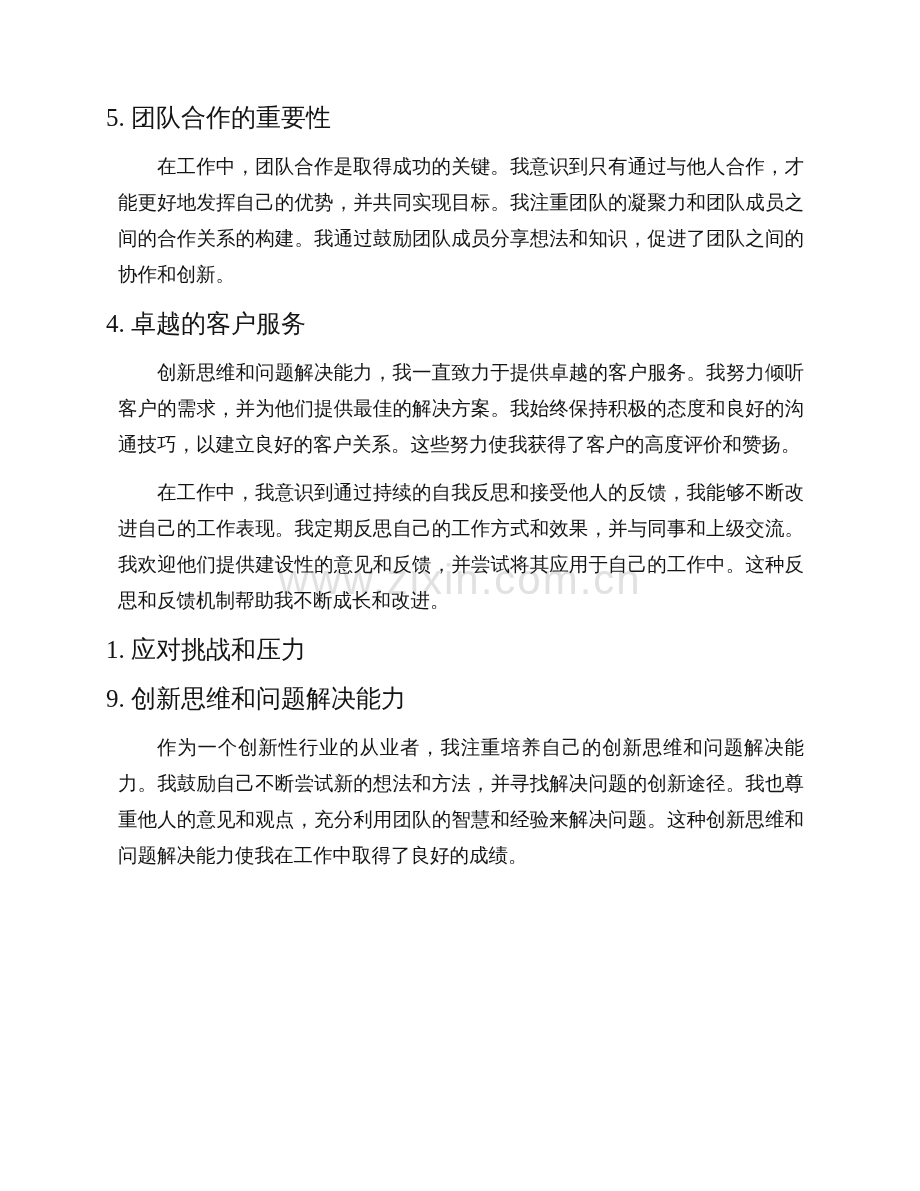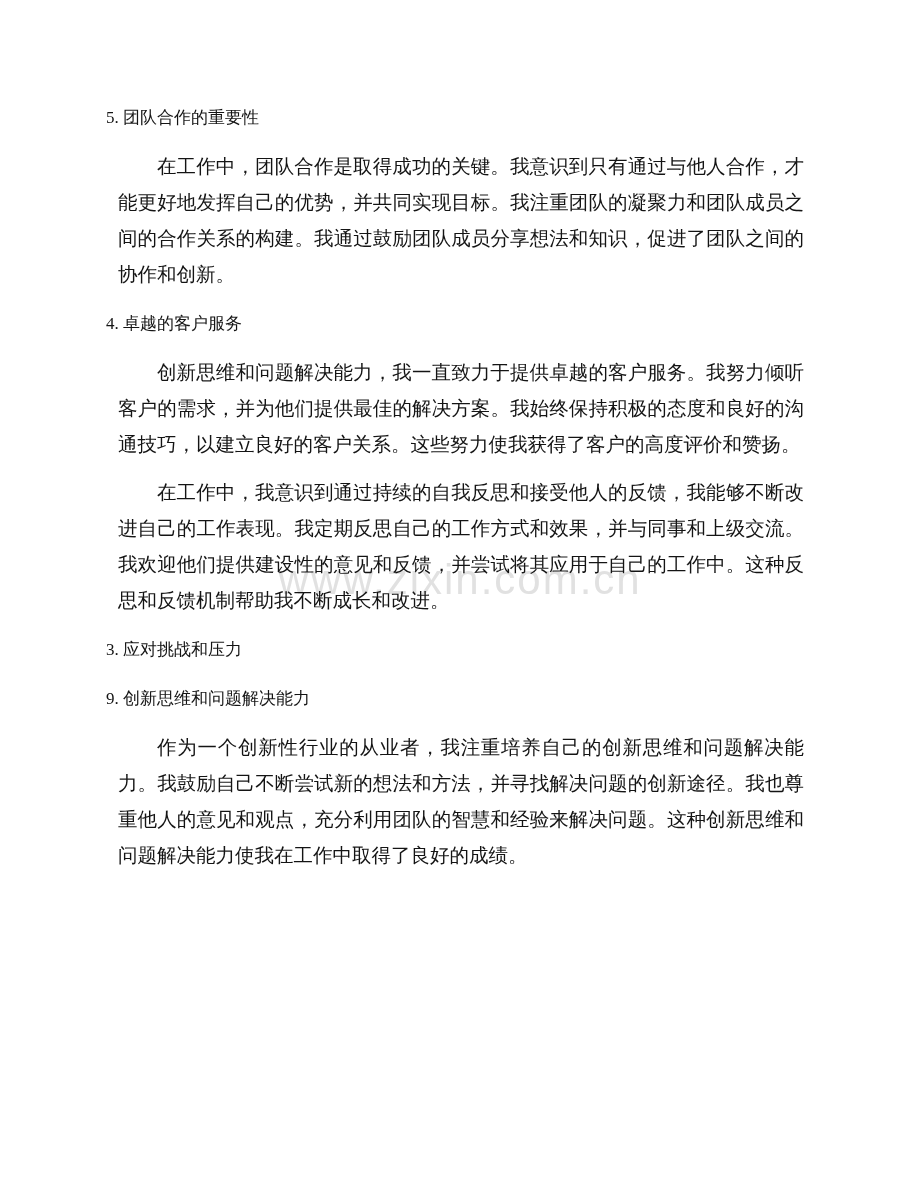--- a/index.html
+++ b/index.html
@@ -30,21 +30,21 @@
     white-space: nowrap;
     user-select: none;
   }
   .content {
     position: relative;
     z-index: 1;
     padding: 100px 104px 0 106px;
   }
   .section { margin: 0; }
   .section h3 {
-    font-size: 17px;
+    font-size: 25px;
     font-weight: normal;
     line-height: 36px;
     margin: 13px 0;
   }
   .section:first-of-type h3 {
     margin-top: 0;
   }
   .section p {
     font-size: 19.5px;
     line-height: 36px;
@@ -70,21 +70,21 @@
     <div class="section">
       <h3>4. 卓越的客户服务</h3>
       <p>创新思维和问题解决能力，我一直致力于提供卓越的客户服务。我努力倾听客户的需求，并为他们提供最佳的解决方案。我始终保持积极的态度和良好的沟通技巧，以建立良好的客户关系。这些努力使我获得了客户的高度评价和赞扬。</p>
     </div>
 
     <div class="section">
       <p>在工作中，我意识到通过持续的自我反思和接受他人的反馈，我能够不断改进自己的工作表现。我定期反思自己的工作方式和效果，并与同事和上级交流。我欢迎他们提供建设性的意见和反馈，并尝试将其应用于自己的工作中。这种反思和反馈机制帮助我不断成长和改进。</p>
     </div>
 
     <div class="section">
-      <h3>3. 应对挑战和压力</h3>
+      <h3>1. 应对挑战和压力</h3>
     </div>
 
     <div class="section">
       <h3>9. 创新思维和问题解决能力</h3>
       <p>作为一个创新性行业的从业者，我注重培养自己的创新思维和问题解决能力。我鼓励自己不断尝试新的想法和方法，并寻找解决问题的创新途径。我也尊重他人的意见和观点，充分利用团队的智慧和经验来解决问题。这种创新思维和问题解决能力使我在工作中取得了良好的成绩。</p>
     </div>
 
   </div>
 </div>
 

